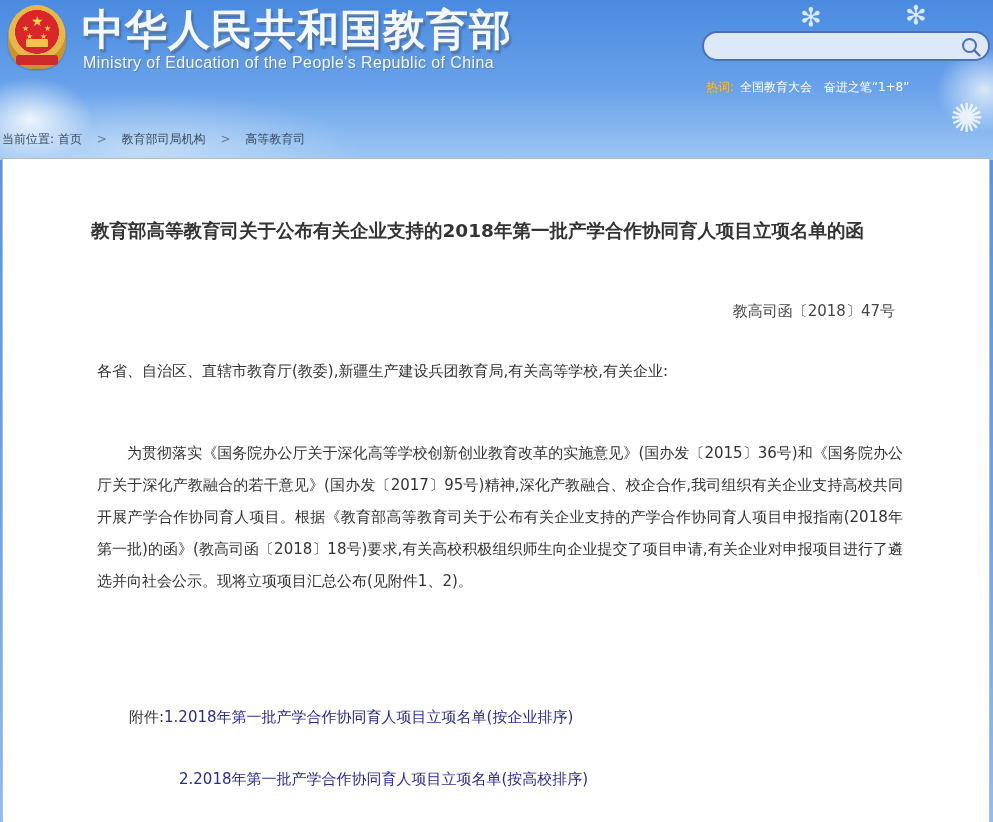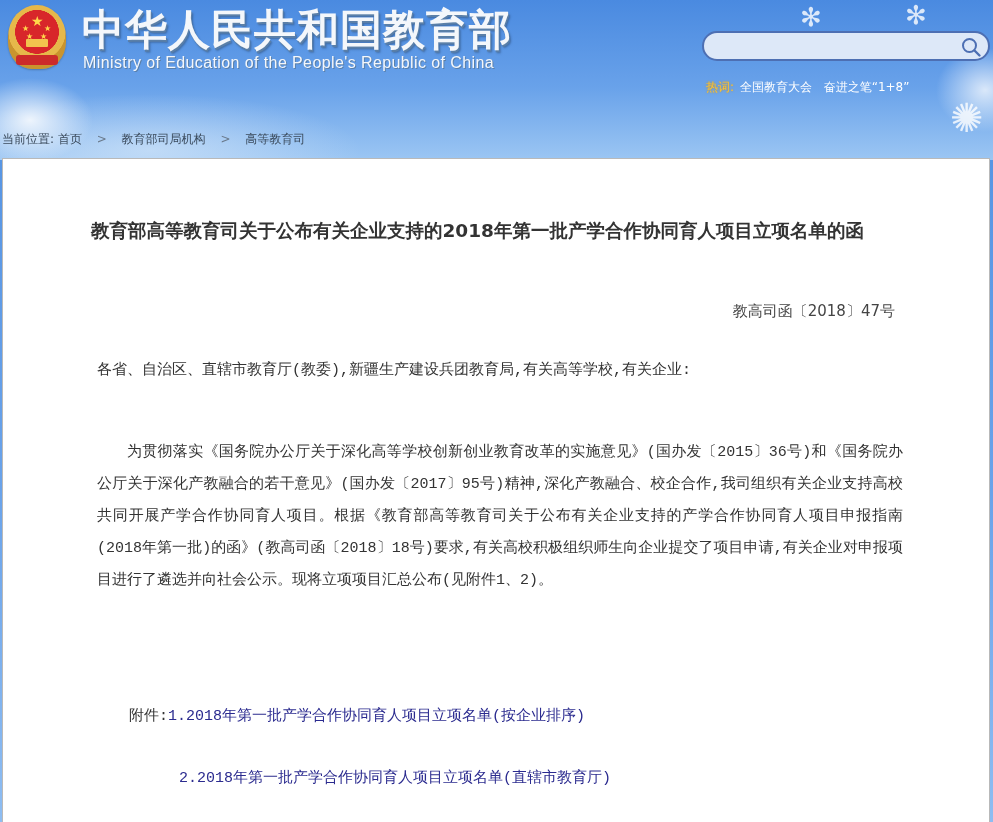--- a/index.html
+++ b/index.html
@@ -83,21 +83,21 @@
   .doc-title {
     position: absolute; left: 0; top: 56px; width: 988px; text-align: left;
     font-size: 18.5px; font-weight: bold; color: #333333; line-height: 32px;
     padding: 0 88px;
   }
   .doc-number {
     position: absolute; right: 94px; top: 136px; font-size: 15px; color: #444; margin-top: 7px;
   }
   .para {
     position: absolute; left: 94px; width: 806px;
-    font-size: 15px; color: #333333; line-height: 32px; text-align: justify; font-family: Liberation Mono, monospace;
+    font-size: 15px; color: #333333; line-height: 32px; text-align: justify;
   }
   .salutation { top: 196px; }
   .p1 { top: 278px; text-indent: 30px; }
   .p2 { top: 456px; text-indent: 30px; }
   .attachments { top: 548px; left: 126px; width: 700px; }
   .attach-row { font-size: 15px; line-height: 20px; color: #333; white-space: nowrap; }
   .attach-row a { color: #2b2b8f; text-decoration: none; }
   .attach-row.second { margin-top: 42px; padding-left: 50px; }
 </style>
 </head>
@@ -147,16 +147,16 @@
 <div class="content">
   <div class="doc-title">教育部高等教育司关于公布有关企业支持的2018年第一批产学合作协同育人项目立项名单的函</div>
   <div class="doc-number">教高司函〔2018〕47号</div>
   <div class="para salutation">各省、自治区、直辖市教育厅(教委),新疆生产建设兵团教育局,有关高等学校,有关企业:</div>
   <div class="para p1">为贯彻落实《国务院办公厅关于深化高等学校创新创业教育改革的实施意见》(国办发〔2015〕36号)和《国务院办公厅关于深化产教融合的若干意见》(国办发〔2017〕95号)精神,深化产教融合、校企合作,我司组织有关企业支持高校共同开展产学合作协同育人项目。根据《教育部高等教育司关于公布有关企业支持的产学合作协同育人项目申报指南(2018年第一批)的函》(教高司函〔2018〕18号)要求,有关高校积极组织师生向企业提交了项目申请,有关企业对申报项目进行了遴选并向社会公示。现将立项项目汇总公布(见附件1、2)。</div>
   <div class="para attachments">
     <div class="attach-row">
       <span>附件:</span><a href="#">1.2018年第一批产学合作协同育人项目立项名单(按企业排序)</a>
     </div>
     <div class="attach-row second">
-      <a href="#">2.2018年第一批产学合作协同育人项目立项名单(直辖市教育厅)</a>
+      <a href="#">2.2018年第一批产学合作协同育人项目立项名单(按高校排序)</a>
     </div>
   </div>
 </div>
 
 </body></html>

